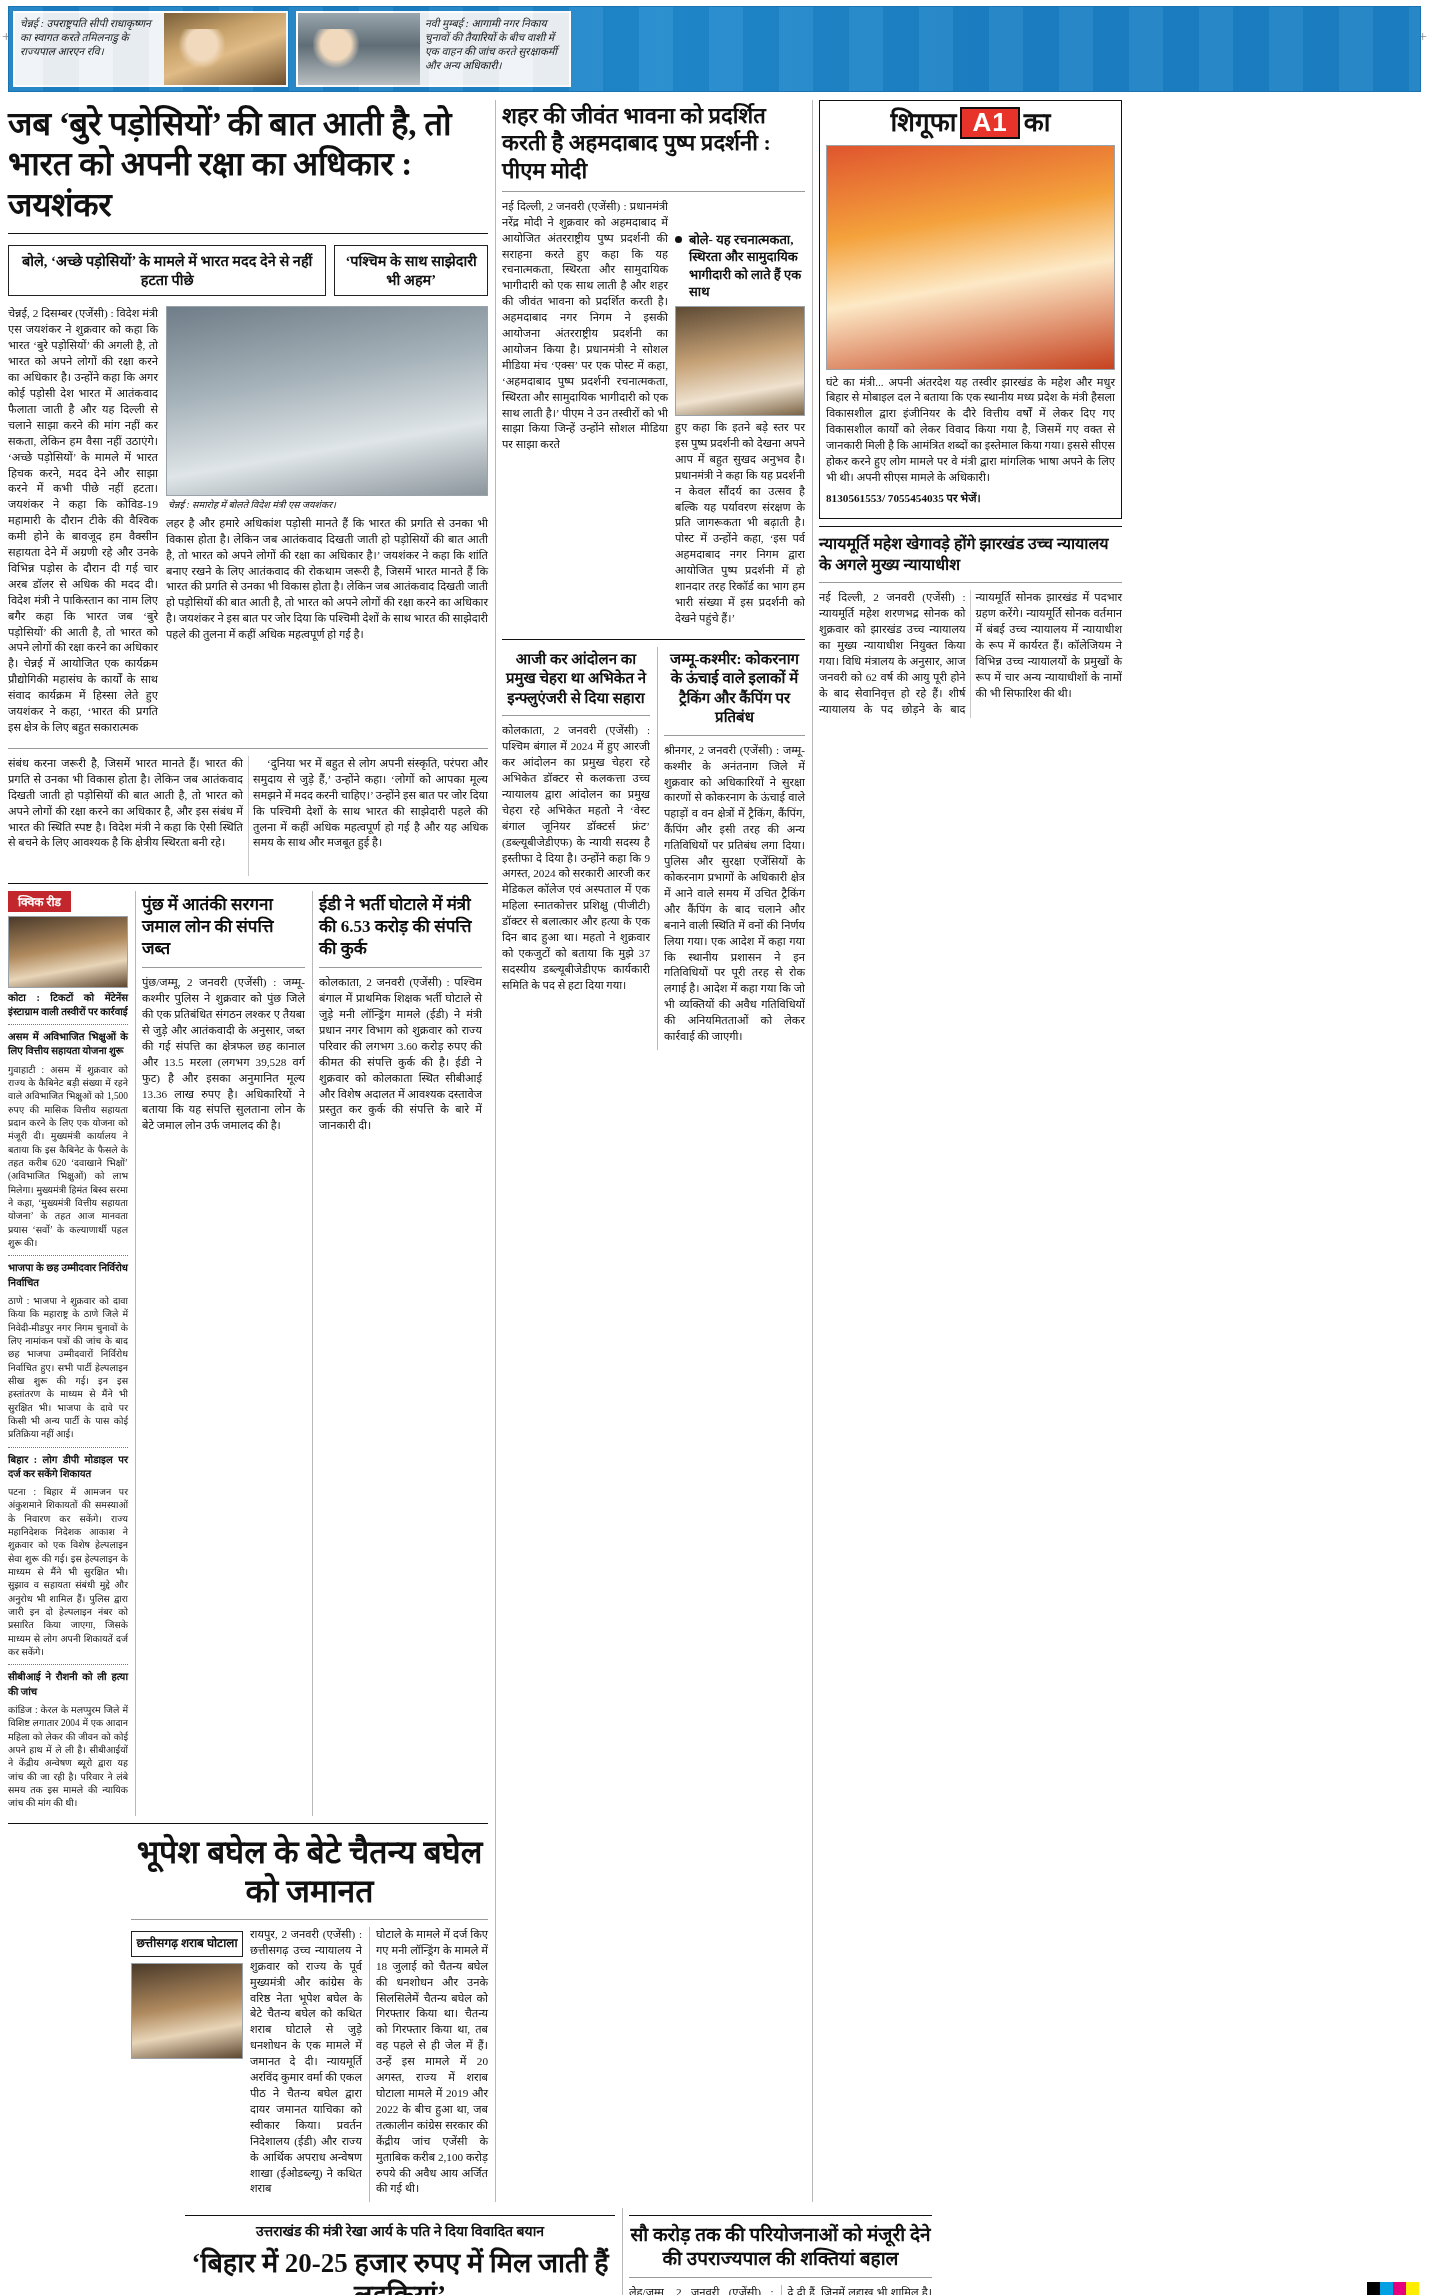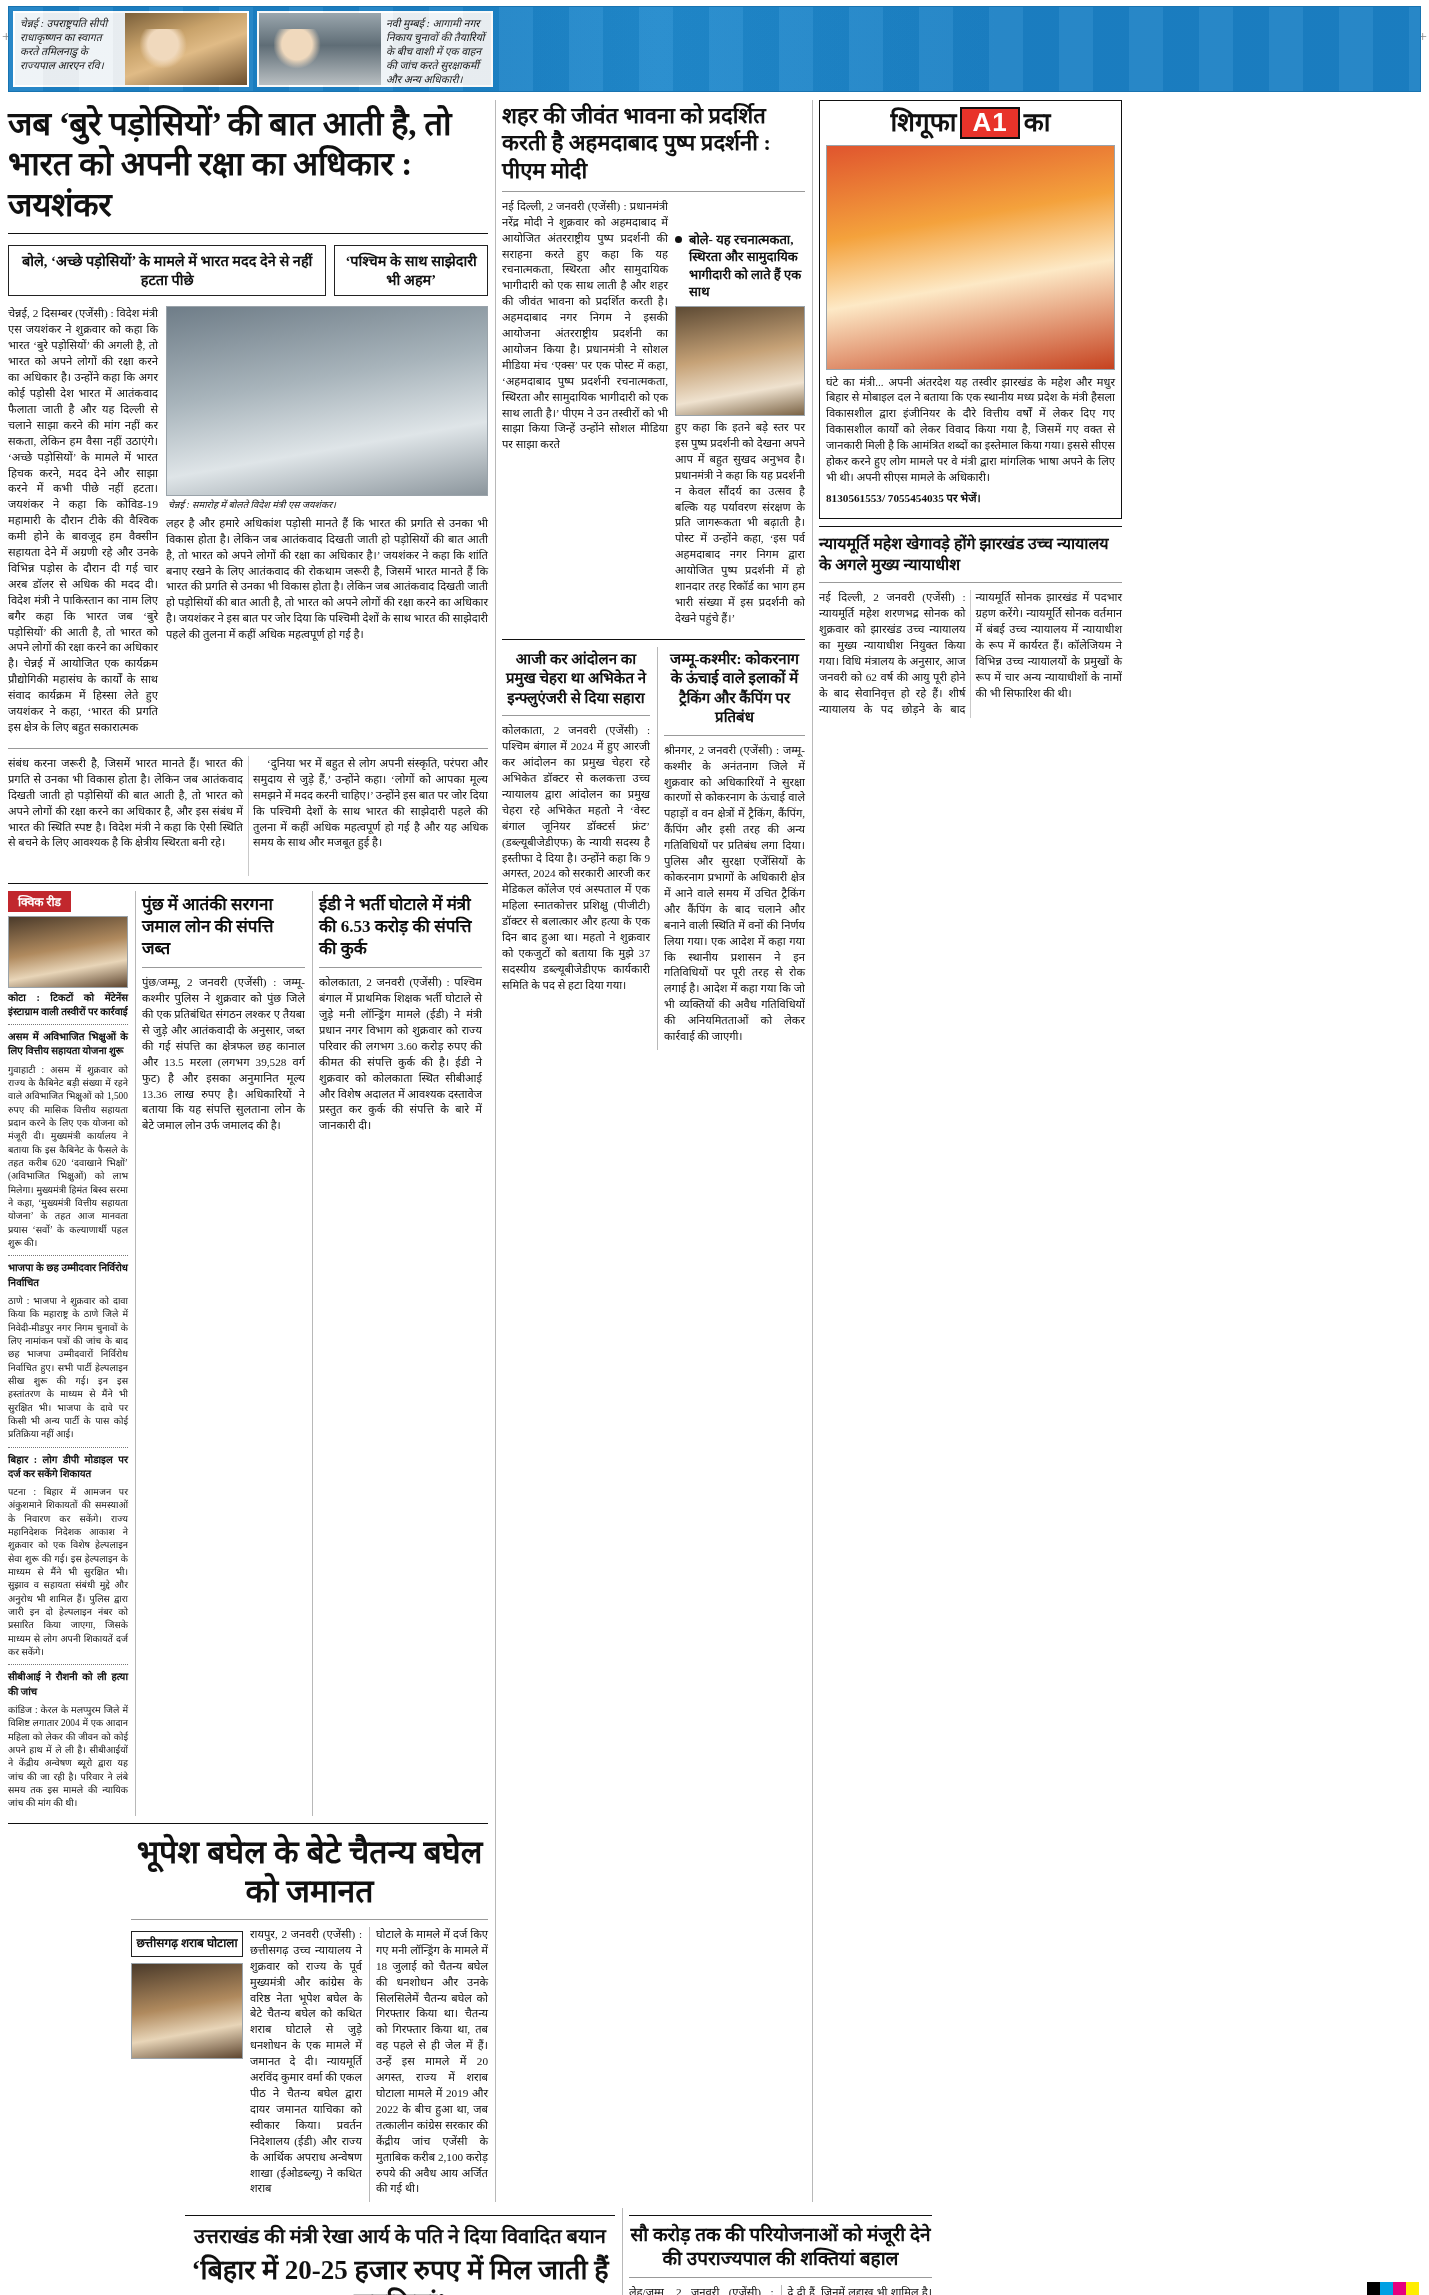--- a/index.html
+++ b/index.html
@@ -19,21 +19,21 @@
     height:86px; margin:6px 0 0 0;
     background:linear-gradient(90deg,#1b80c4 0%,#1b80c4 30%,#2089cc 46%,#1b80c4 70%,#1b80c4 100%);
     display:flex; align-items:stretch; position:relative;
     border:1px solid #1873b0;
   }
   .masthead:before{
     content:""; position:absolute; inset:0;
     background:repeating-linear-gradient(90deg, rgba(255,255,255,.10) 0 34px, rgba(0,0,0,.05) 34px 70px);
     opacity:.55; pointer-events:none;
   }
-  .mh-teaser { display:flex; background:#fff; border:2px solid #fff; margin:4px; width:236px; }
+  .mh-teaser { display:flex; background:#fff; border:2px solid #fff; margin:4px; width:275px; }
   .mh-teaser .txt {
     flex:1; font-style:italic; font-size:10.5px; line-height:1.33; padding:4px 5px;
     background:#eef3f7; color:#111; overflow:hidden;
   }
   .mh-photo { width:122px; background:#b9c6cf; position:relative; overflow:hidden; }
   .mh-photo.p1{background:linear-gradient(160deg,#7a5f3a 0%,#c9a36b 35%,#e0bb86 55%,#6c4f2e 100%);}
   .mh-photo.p2{background:linear-gradient(180deg,#9aa6ad 0%,#5f6d76 45%,#b9bfc2 100%);}
   .mh-photo:after{
     content:""; position:absolute; left:12%; top:22%; width:42%; height:62%;
     background:radial-gradient(ellipse at 45% 35%, #f0d9bd 0 38%, rgba(240,217,189,0) 60%);
@@ -312,21 +312,21 @@
         <p class="first">नई दिल्ली, 2 जनवरी (एजेंसी) : न्यायमूर्ति महेश शरणभद्र सोनक को शुक्रवार को झारखंड उच्च न्यायालय का मुख्य न्यायाधीश नियुक्त किया गया। विधि मंत्रालय के अनुसार, आज जनवरी को 62 वर्ष की आयु पूरी होने के बाद सेवानिवृत्त हो रहे हैं। शीर्ष न्यायालय के पद छोड़ने के बाद न्यायमूर्ति सोनक झारखंड में पदभार ग्रहण करेंगे। न्यायमूर्ति सोनक वर्तमान में बंबई उच्च न्यायालय में न्यायाधीश के रूप में कार्यरत हैं। कॉलेजियम ने विभिन्न उच्च न्यायालयों के प्रमुखों के रूप में चार अन्य न्यायाधीशों के नामों की भी सिफारिश की थी।</p>
       </div>
     </div>
   </div>
 
   <div class="cols" style="margin-top:6px;">
     <div style="width:170px;"></div>
 
     <div style="width:430px;">
       <div class="rule"></div>
-      <h3 class="sub" style="text-align:center; font-size:20px;">उत्तराखंड की मंत्री रेखा आर्य के पति ने दिया विवादित बयान</h3>
+      <h3 class="sub" style="text-align:center; font-size:14px;">उत्तराखंड की मंत्री रेखा आर्य के पति ने दिया विवादित बयान</h3>
       <div class="quote-big">‘बिहार में 20-25 हजार रुपए में मिल जाती हैं लड़कियां’</div>
 
     </div>
 
     <div class="col-right vrule" style="padding-left:6px;">
       <div class="rule"></div>
       <h2 class="sec" style="font-size:19px; text-align:center;">सौ करोड़ तक की परियोजनाओं को मंजूरी देने की उपराज्यपाल की शक्तियां बहाल</h2>
       <div class="rule thin"></div>
       <div style="display:flex; gap:7px;">
         <div class="body-txt" style="flex:1;">

